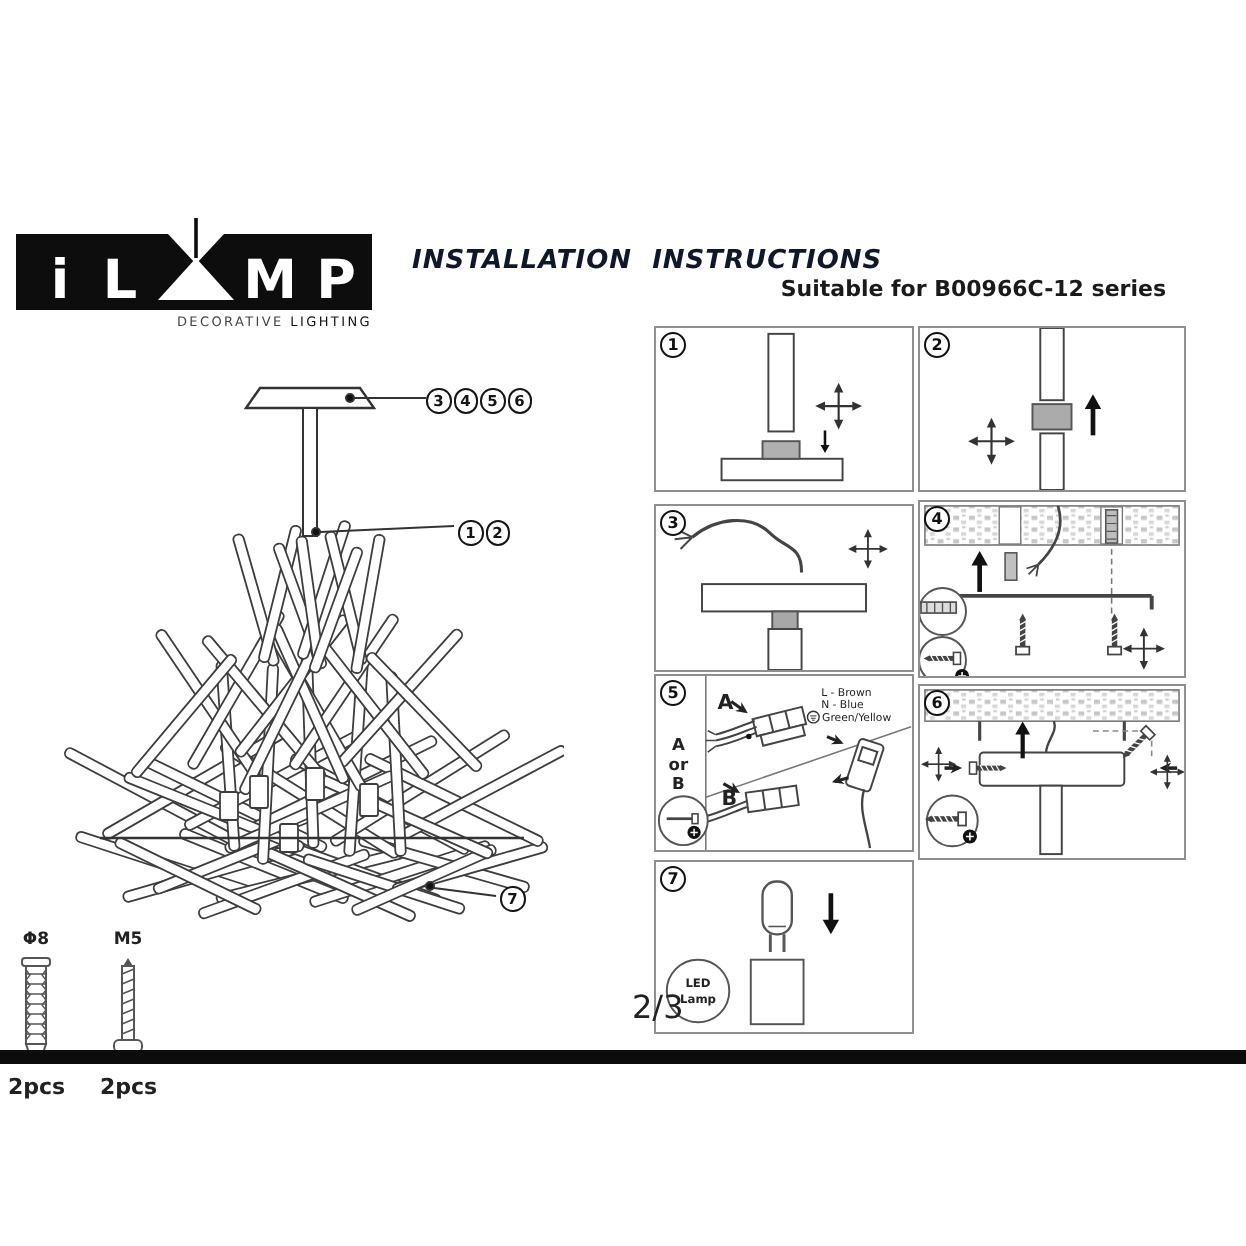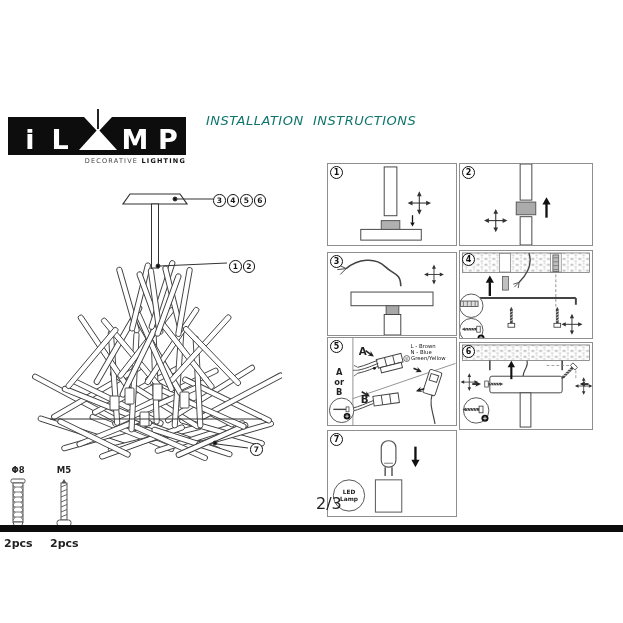--- a/index.html
+++ b/index.html
@@ -1,27 +1,27 @@
 <!DOCTYPE html>
 <html><head>
 <meta charset="utf-8">
 <style>
   html,body{margin:0;padding:0;background:#fff;}
   .page{position:relative;width:623px;height:623px;background:#ffffff;overflow:hidden;
         font-family:"DejaVu Sans","Liberation Sans",sans-serif;color:#111;}
-  .title{position:absolute;left:206px;top:113px;font-size:13px;font-weight:normal;font-style:italic;
-         letter-spacing:0.5px;white-space:pre;color:#0f766e;}
+  .title{position:absolute;left:206px;top:123px;font-size:13px;font-weight:bold;font-style:italic;
+         letter-spacing:0.5px;white-space:pre;color:#0f172a;}
   .suitable{position:absolute;left:330px;top:138px;width:253px;text-align:right;
             font-size:11px;font-weight:bold;color:#1a1a1a;}
   .logo{position:absolute;left:8px;top:108px;width:180px;height:50px;}
   .logo text{fill:#fff;font-weight:bold;font-size:27px;text-anchor:middle;
              font-family:"DejaVu Sans","Liberation Sans",sans-serif;}
   .tagline{position:absolute;left:8px;top:157px;width:178px;text-align:right;
            font-size:6.5px;letter-spacing:1.2px;color:#444;}
-  .tagline .tag-bold{font-weight:bold;color:#111;text-align:center;}
+  .tagline .tag-bold{font-weight:normal;color:#111;text-align:center;}
   .chandelier{position:absolute;left:22px;top:186px;width:260px;height:285px;}
   .cbrow{position:absolute;display:flex;gap:1px;}
   .cbadge{width:10.5px;height:10.5px;border:1.2px solid #151515;border-radius:50%;background:#fff;
           font-size:7.5px;font-weight:bold;display:inline-flex;align-items:center;justify-content:center;color:#151515;}
   .panel{position:absolute;border:1px solid #8f8f8f;background:#fff;box-sizing:border-box;}
   .panel svg{position:absolute;left:0;top:0;width:100%;height:100%;}
   .pnum{position:absolute;left:2px;top:2px;width:11px;height:11px;border:1.3px solid #111;border-radius:50%;
         background:#fff;font-size:8px;font-weight:bold;display:flex;align-items:center;justify-content:center;z-index:2;}
   .hw{position:absolute;top:437px;width:28px;text-align:center;}
   .hw-label{font-size:8.5px;font-weight:bold;color:#222;margin-top:28px;}
@@ -84,20 +84,21 @@
     <text x="52" y="41">L</text>
     <text x="127" y="41">M</text>
     <text x="160" y="41">P</text>
   </svg>
   <div class="tagline">
     <span>DECORATIVE</span>
     <span class="tag-bold">LIGHTING</span>
   </div>
 
   <div class="title">INSTALLATION  INSTRUCTIONS</div>
+  <div class="suitable">Suitable for B00966C-12 series</div>
 
   <svg class="chandelier" viewBox="0 0 260 285">
     <g id="tubes">
         <rect x="-46" y="-2.6" width="92" height="5.2" rx="2.4" fill="#fff" stroke="#3d3d3d" stroke-width="0.9" transform="translate(60,246) rotate(18)"></rect>
         <rect x="-47" y="-2.6" width="94" height="5.2" rx="2.4" fill="#fff" stroke="#3d3d3d" stroke-width="0.9" transform="translate(85,250) rotate(-16)"></rect>
         <rect x="-45" y="-2.6" width="90" height="5.2" rx="2.4" fill="#fff" stroke="#3d3d3d" stroke-width="0.9" transform="translate(110,247) rotate(22)"></rect>
         <rect x="-48" y="-2.6" width="96" height="5.2" rx="2.4" fill="#fff" stroke="#3d3d3d" stroke-width="0.9" transform="translate(133,252) rotate(-14)"></rect>
         <rect x="-46" y="-2.6" width="92" height="5.2" rx="2.4" fill="#fff" stroke="#3d3d3d" stroke-width="0.9" transform="translate(155,249) rotate(20)"></rect>
         <rect x="-47" y="-2.6" width="94" height="5.2" rx="2.4" fill="#fff" stroke="#3d3d3d" stroke-width="0.9" transform="translate(178,251) rotate(-18)"></rect>
         <rect x="-44" y="-2.6" width="88" height="5.2" rx="2.4" fill="#fff" stroke="#3d3d3d" stroke-width="0.9" transform="translate(200,246) rotate(16)"></rect>

